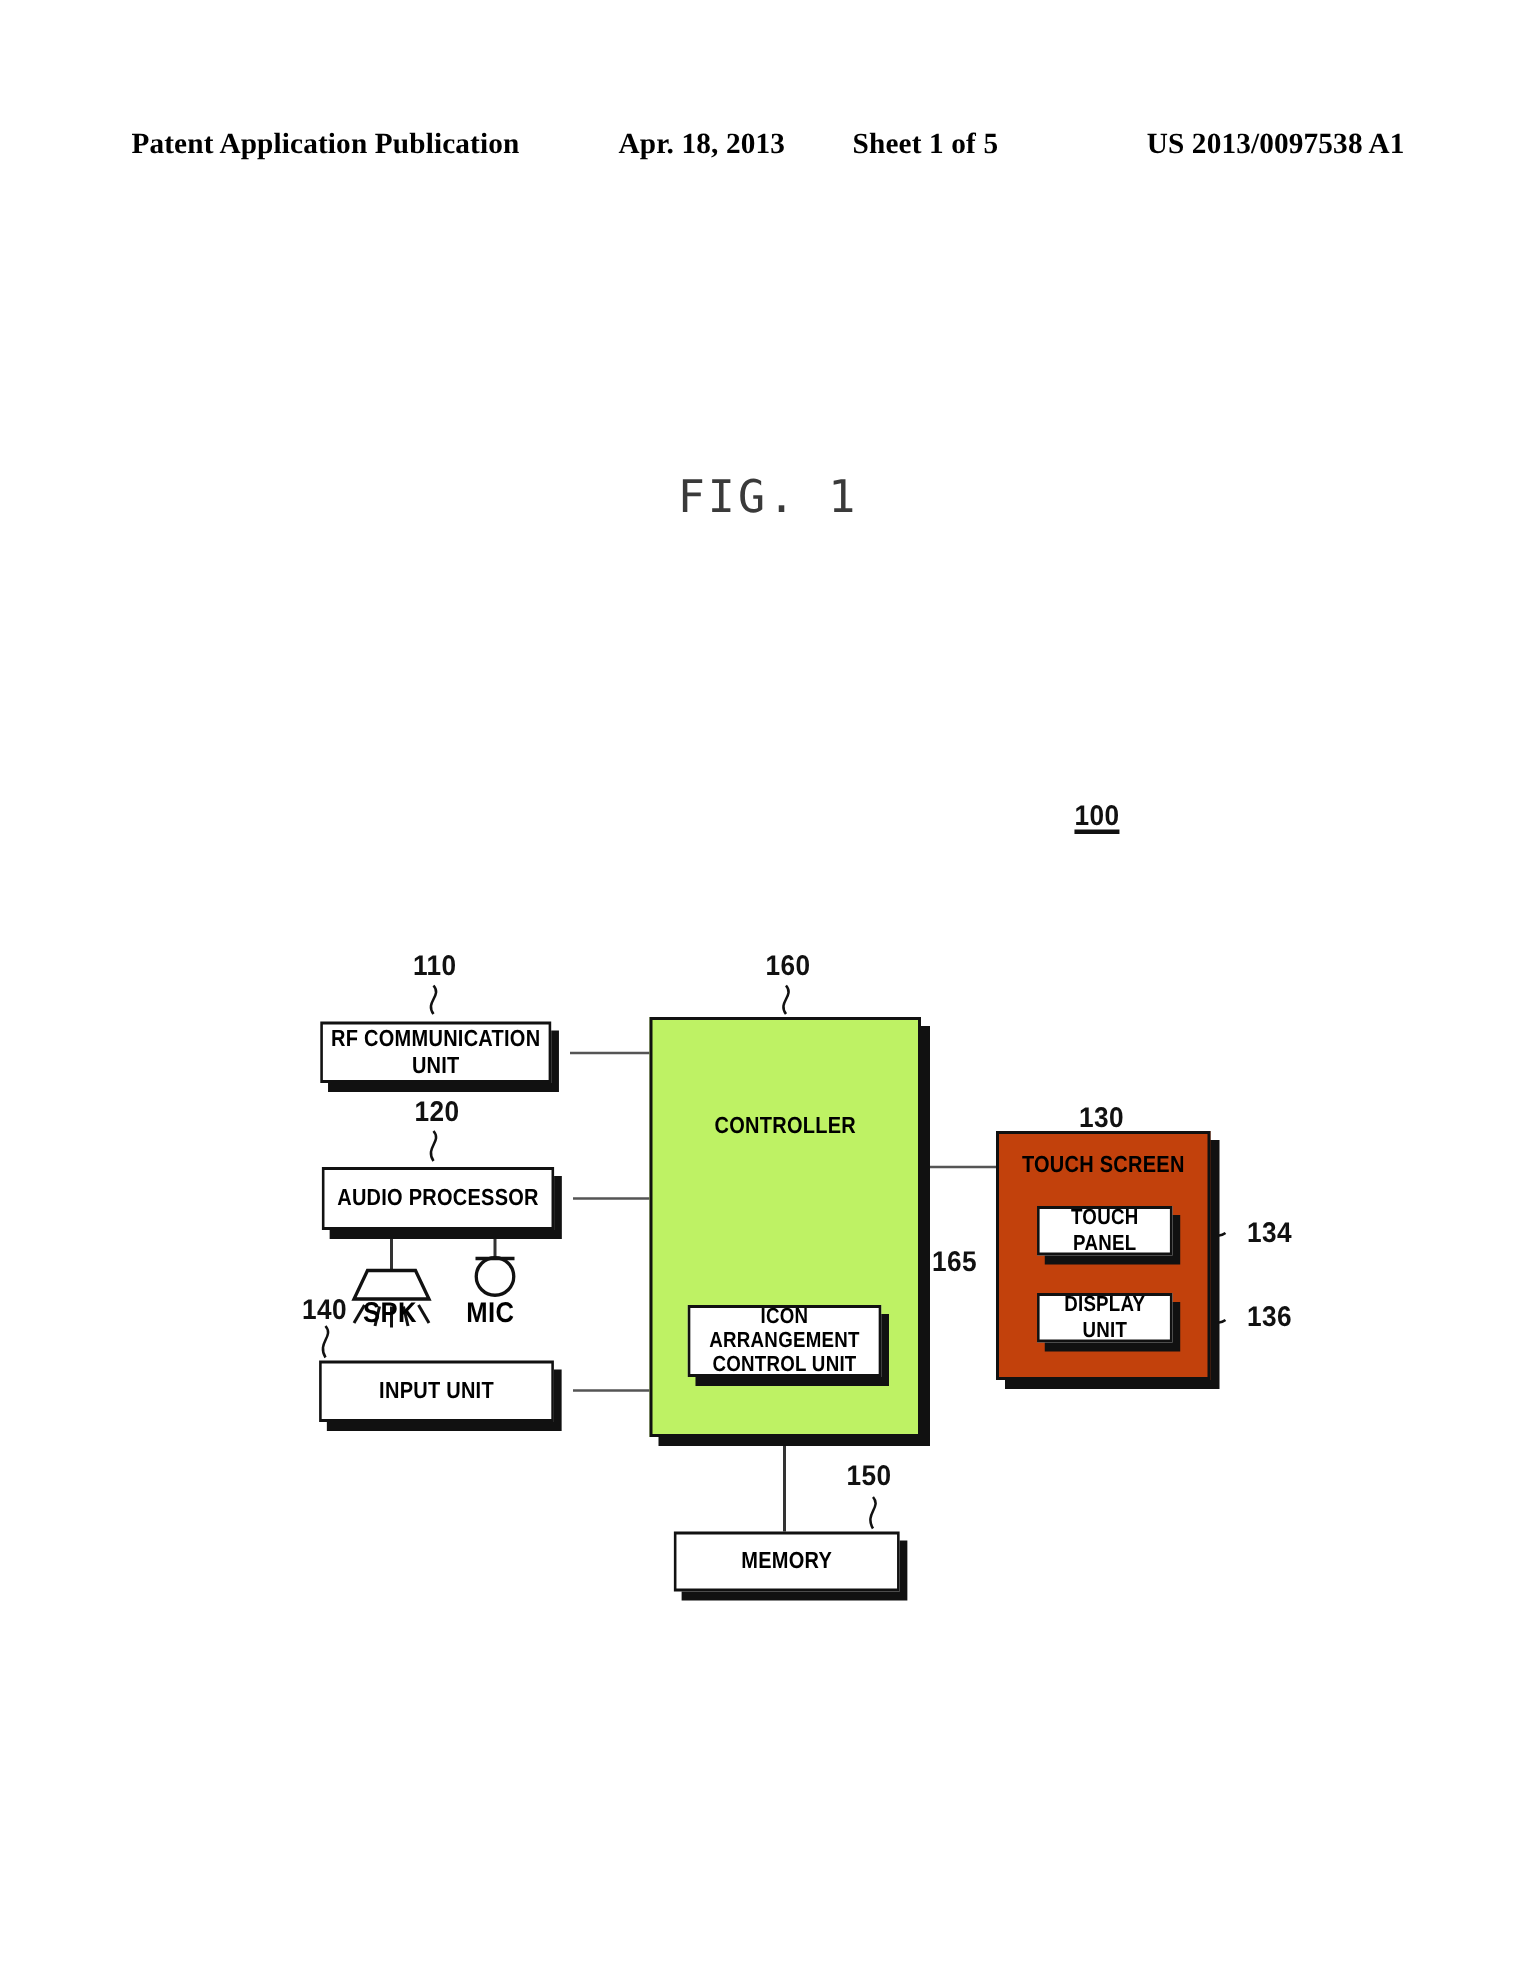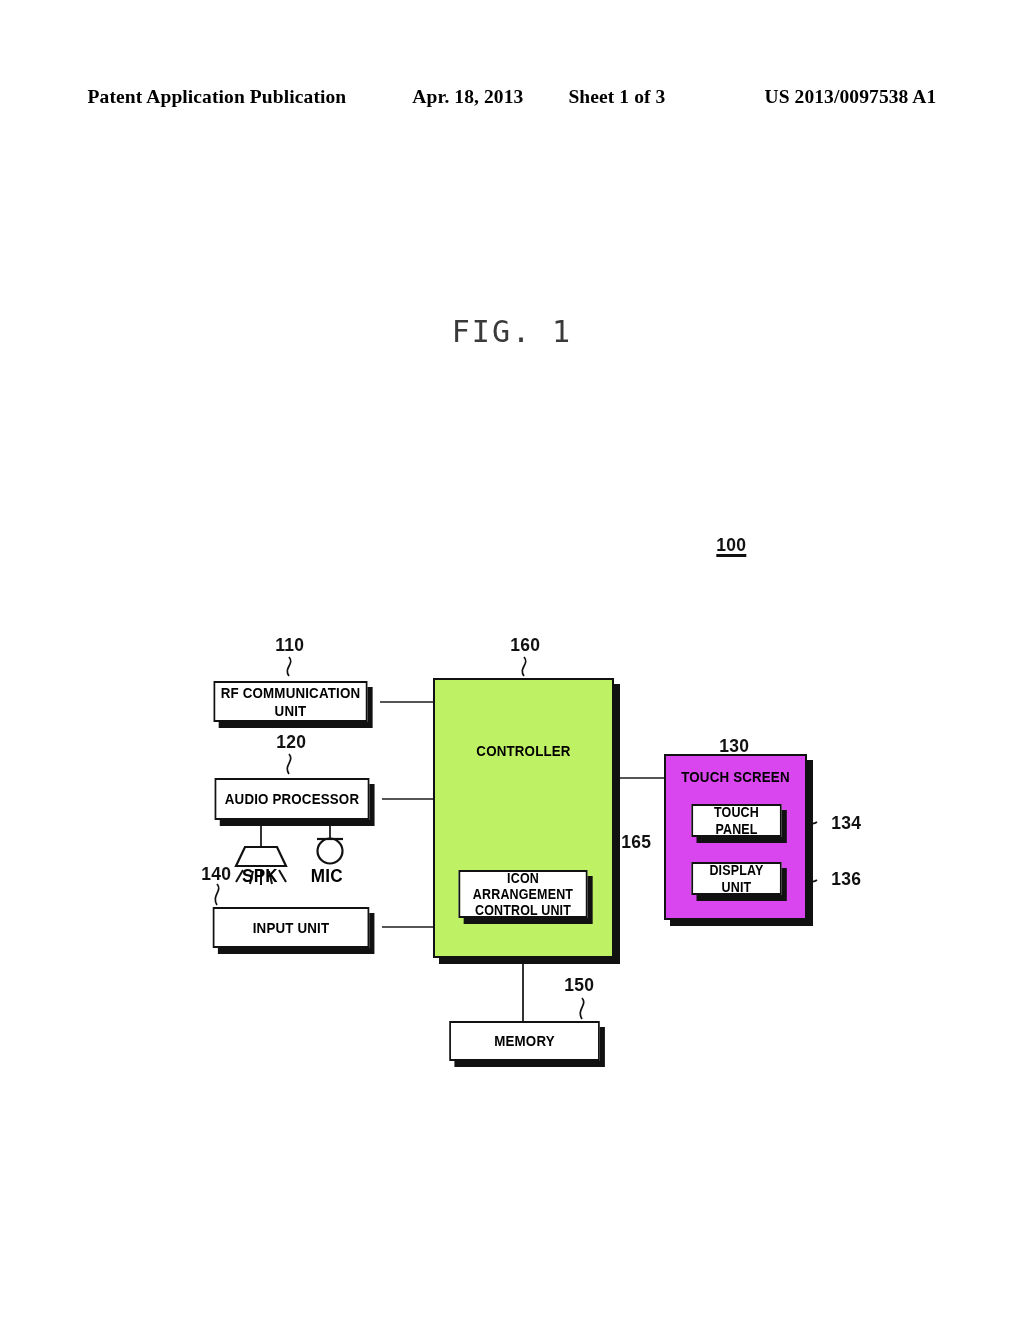--- a/index.html
+++ b/index.html
@@ -111,21 +111,21 @@
     font-weight: bold;
     font-size: 15.5px;
     letter-spacing: 0.2px;
     transform: scaleX(0.86);
   }
 
   
   #box-touchscreen {
     position: absolute;
     box-sizing: border-box;
-    background: #d946ef;
+    background: #c2410c;
     border: 2.2px solid #111111;
     box-shadow: 6px 6px 0 0 #111111;
   }
   #touchscreen-label {
     position: absolute;
     left: 0;
     top: 12px;
     width: 100%;
     text-align: center;
     font-family: "Liberation Sans", sans-serif;
@@ -162,21 +162,21 @@
     transform: scaleX(0.9);
     white-space: nowrap;
   }
 </style>
 </head>
 <body>
 
 <div id="page-header">
   <span class="hdr-pub">Patent Application Publication</span>
   <span class="hdr-date">Apr. 18, 2013</span>
-  <span class="hdr-sheet">Sheet 1 of 3</span>
+  <span class="hdr-sheet">Sheet 1 of 5</span>
   <span class="hdr-patno">US 2013/0097538 A1</span>
 </div>
 
 <div id="fig-title">FIG. 1</div>
 
 <div id="diagram">
 
   <svg viewBox="0 0 1024 1320">
     <g fill="none" stroke="#555555" stroke-width="1.8">
 

